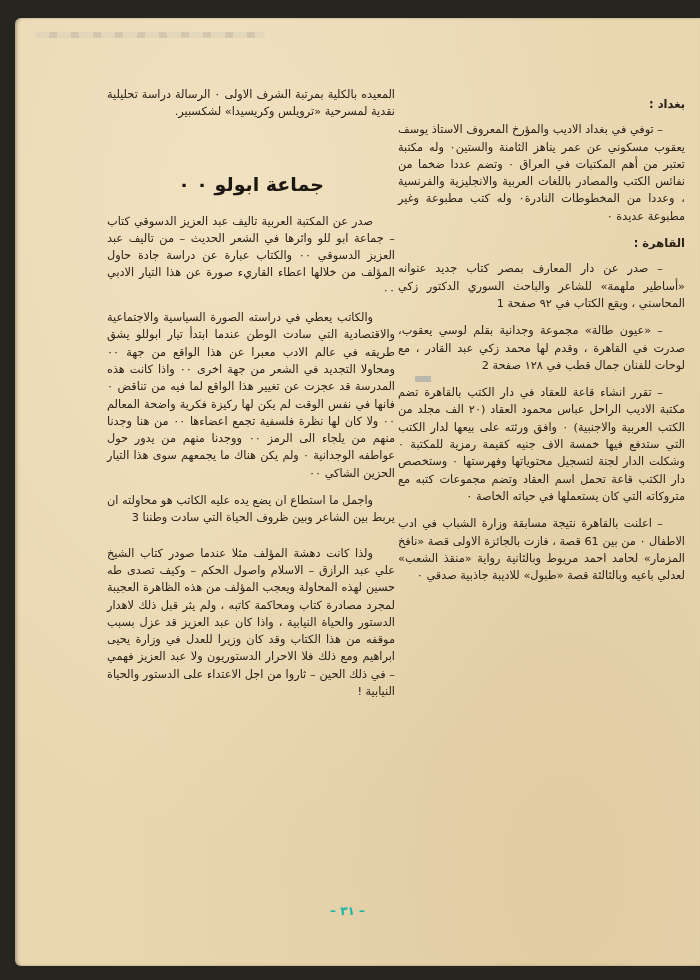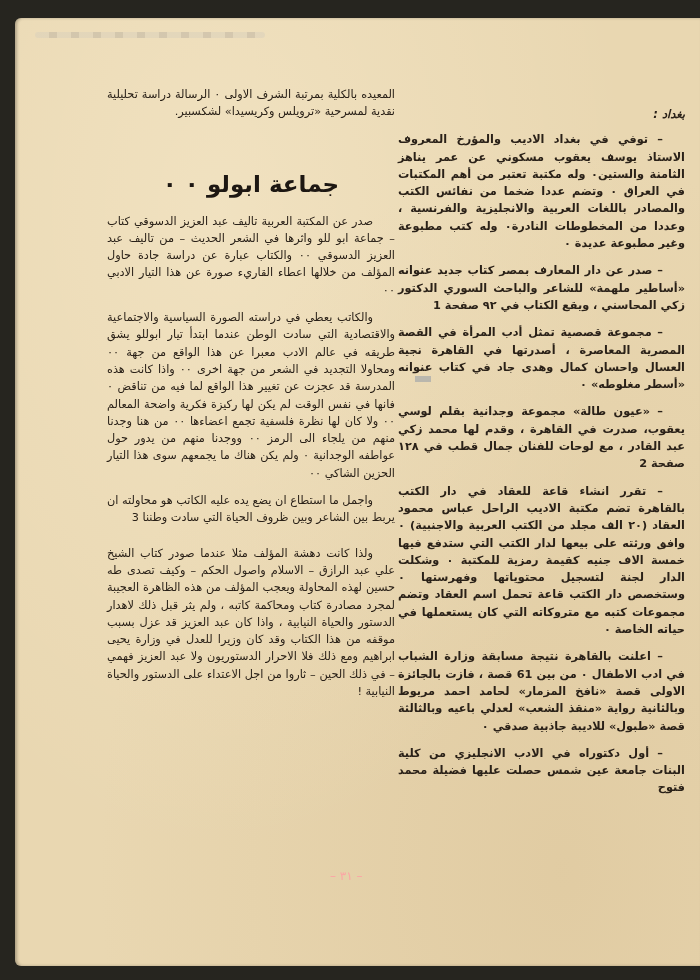--- a/index.html
+++ b/index.html
@@ -27,40 +27,39 @@
       text-align: justify;
       color: #2a2118;
       font-size: 11.3px;
       line-height: 17.3px;
     }
     .col-right { left: 383px; top: 68px; width: 287px; }
     .col-left  { left: 92px;  top: 68px; width: 288px; }
     .sec-head {
       font-weight: bold;
       font-size: 11.5px;
-      margin: 20px 0 8px 0;
-      font-style: italic;
+      margin: 10px 0 8px 0;
     }
     .para { margin: 0 0 10px 0; text-indent: 22px; }
-    .para.dash { text-indent: 22px; font-weight: bold; }
+    .para.dash { text-indent: 22px; }
     .title-block { text-align: center; margin: 48px 0 14px 0; }
     .title-1, .title-2 {
       font-weight: bold;
-      font-size: 23px;
+      font-size: 19px;
       line-height: 30px;
       letter-spacing: 2px;
       color: #1d1712;
     }
     .page-number {
       position: absolute;
-      left: 330px; top: 869px;
+      left: 330px; top: 904px;
       direction: rtl;
       font-size: 12px;
-      color: #fca5a5;
-      font-weight: normal;
+      color: #14b8a6;
+      font-weight: bold;
     }
     .stain {
       position: absolute;
       left: 400px; top: 358px;
       width: 16px; height: 6px;
       background: #9aa0a8;
       opacity: 0.6;
     }
     .torn-edge {
       position: absolute;
@@ -74,26 +73,25 @@
 </head>
 <body>
 
 <div class="page">
   <div class="torn-edge"></div>
 
   <div class="col col-right">
     <div class="sec-head">بغداد :</div>
     <p class="para dash">– توفي في بغداد الاديب والمؤرخ المعروف الاستاذ يوسف يعقوب مسكوني عن عمر يناهز الثامنة والستين٠ وله مكتبة تعتبر من أهم المكتبات في العراق ٠ وتضم عددا ضخما من نفائس الكتب والمصادر باللغات العربية والانجليزية والفرنسية ، وعددا من المخطوطات النادرة٠ وله كتب مطبوعة وغير مطبوعة عديدة ٠</p>
 
+    <div class="sec-head">القاهرة :</div>
     <p class="para dash">– صدر عن دار المعارف بمصر كتاب جديد عنوانه «أساطير ملهمة» للشاعر والباحث السوري الدكتور زكي المحاسني ، ويقع الكتاب في ٩٢ صفحة 1</p>
-    <p class="para dash">– مجموعة قصصية تمثل أدب المرأة في القصة المصرية المعاصرة ، أصدرتها في القاهرة نجية العسال واحسان كمال وهدى جاد في كتاب عنوانه «أسطر مغلوطه» ٠</p>
     <p class="para dash">– «عيون طالة» مجموعة وجدانية بقلم لوسي يعقوب، صدرت في القاهرة ، وقدم لها محمد زكي عبد القادر ، مع لوحات للفنان جمال قطب في ١٢٨ صفحة 2</p>
     <p class="para dash">– تقرر انشاء قاعة للعقاد في دار الكتب بالقاهرة تضم مكتبة الاديب الراحل عباس محمود العقاد (٢٠ الف مجلد من الكتب العربية والاجنبية) ٠ وافق ورثته على بيعها لدار الكتب التي ستدفع فيها خمسة الاف جنيه كقيمة رمزية للمكتبة ٠ وشكلت الدار لجنة لتسجيل محتوياتها وفهرستها ٠ وستخصص دار الكتب قاعة تحمل اسم العقاد وتضم مجموعات كتبه مع متروكاته التي كان يستعملها في حياته الخاصة ٠</p>
     <p class="para dash">– اعلنت بالقاهرة نتيجة مسابقة وزارة الشباب في ادب الاطفال ٠ من بين 61 قصة ، فازت بالجائزة الاولى قصة «نافخ المزمار» لحامد احمد مريوط وبالثانية رواية «منقذ الشعب» لعدلي باعيه وبالثالثة قصة «طبول» للاديبة جاذبية صدقي ٠</p>
-    <p class="para dash">– أول دكتوراه في الادب الانجليزي من كلية البنات جامعة عين شمس حصلت عليها فضيلة محمد فتوح</p>
   </div>
 
   <div class="col col-left">
     <p class="para" style="text-indent:0">المعيده بالكلية بمرتبة الشرف الاولى ٠ الرسالة دراسة تحليلية نقدية لمسرحية «ترويلس وكريسيدا» لشكسبير.</p>
 
     <div class="title-block">
       <div class="title-1">جماعة ابولو ٠ ٠</div>
     </div>
 
     <p class="para">صدر عن المكتبة العربية تاليف عبد العزيز الدسوقي كتاب – جماعة ابو للو واثرها في الشعر الحديث – من تاليف عبد العزيز الدسوقي ٠٠ والكتاب عبارة عن دراسة جادة حاول المؤلف من خلالها اعطاء القاريء صورة عن هذا التيار الادبي ٠٠</p>

